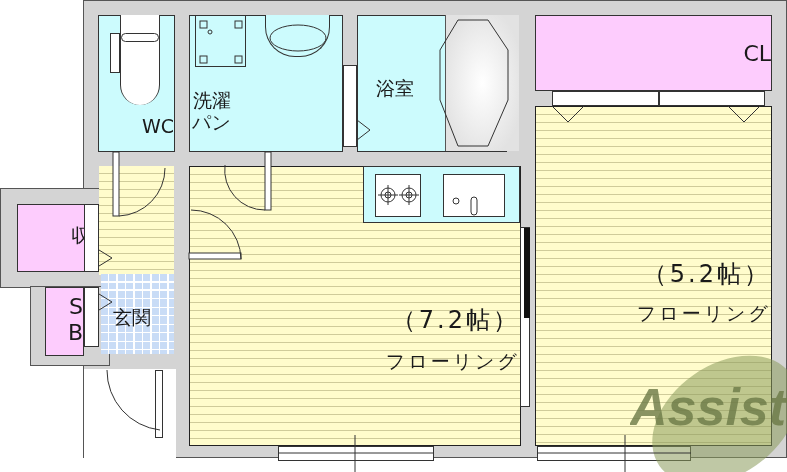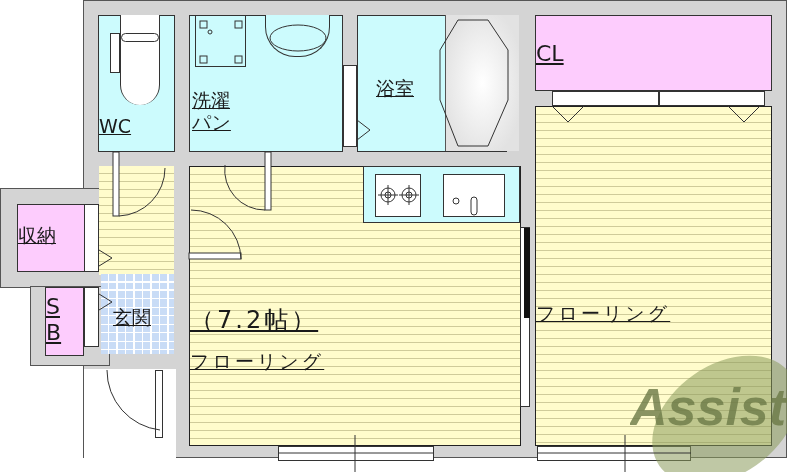--- a/index.html
+++ b/index.html
@@ -10,21 +10,21 @@
     .floor { background-color: #fffccc;
       background-image: repeating-linear-gradient(to bottom, transparent 0, transparent 7px, #cfcb9a 7px, #cfcb9a 8px);
       border: 1.5px solid #222; }
     .wet { background: #ccfbfd; border: 1.5px solid #333; }
     .storage { background: #fdccfd; border: 1.5px solid #333; }
     .tile { background-color: #c9dcf6;
       background-image:
         repeating-linear-gradient(to right, transparent 0, transparent 7px, #ffffff 7px, #ffffff 8.5px),
         repeating-linear-gradient(to bottom, transparent 0, transparent 7px, #ffffff 7px, #ffffff 8.5px); }
     .white { background: #ffffff; border: 1px solid #333; }
-    .lbl { position: absolute; font-size: 19px; line-height: 1.15; text-align: left; white-space: nowrap; text-decoration: underline; }
+    .lbl { position: absolute; font-size: 19px; line-height: 1.15; text-align: right; white-space: nowrap; }
     .lbl-big { font-size: 28px; letter-spacing: 2px; }
     .lbl-mid { font-size: 24px; letter-spacing: 3px; }
     .lbl-sm { font-size: 19px; letter-spacing: 3px; }
     svg.overlay { position: absolute; left: 0; top: 0; pointer-events: none; }
   </style>
 </head>
 <body>
 
 <div class="abs wall" style="left:83px;top:0;width:704px;height:458px;"></div>
 <div class="abs wall" style="left:0;top:188px;width:110px;height:100px;"></div>
@@ -88,20 +88,21 @@
 
 <div class="abs wet" style="left:363px;top:166px;width:157px;height:57px;border-width:1px;"></div>
 <div class="abs white" style="left:375px;top:174px;width:46px;height:43px;"></div>
 <div class="abs white" style="left:443px;top:174px;width:62px;height:43px;"></div>
 <div class="abs white" style="left:278px;top:446px;width:156px;height:15px;"></div>
 <div class="abs" style="left:520px;top:227px;width:10px;height:180px;background:#fff;border:1px solid #333;">
   <div class="abs" style="left:3px;top:0;width:6px;height:90px;background:#111;"></div>
 </div>
 
 <div class="abs floor" style="left:535px;top:106px;width:237px;height:340px;">
+  <div class="lbl lbl-mid" style="left:0;right:0;top:154px;">（5.2帖）</div>
   <div class="lbl lbl-sm" style="left:0;right:0;top:196px;">フローリング</div>
 </div>
 <div class="abs white" style="left:537px;top:446px;width:154px;height:15px;"></div>
 
 <div class="abs" style="left:630px;top:330px;width:157px;height:142px;">
   <svg width="157" height="142" viewBox="0 0 157 142">
     <ellipse cx="95" cy="90" rx="80" ry="55" fill="#8a9a5b" opacity="0.55" transform="rotate(-35 95 90)"></ellipse>
     <text x="0" y="95" font-family="Liberation Sans, sans-serif" font-weight="bold" font-style="italic" font-size="52" fill="#6c7a47" opacity="0.8">Assist</text>
   </svg>
 </div>

